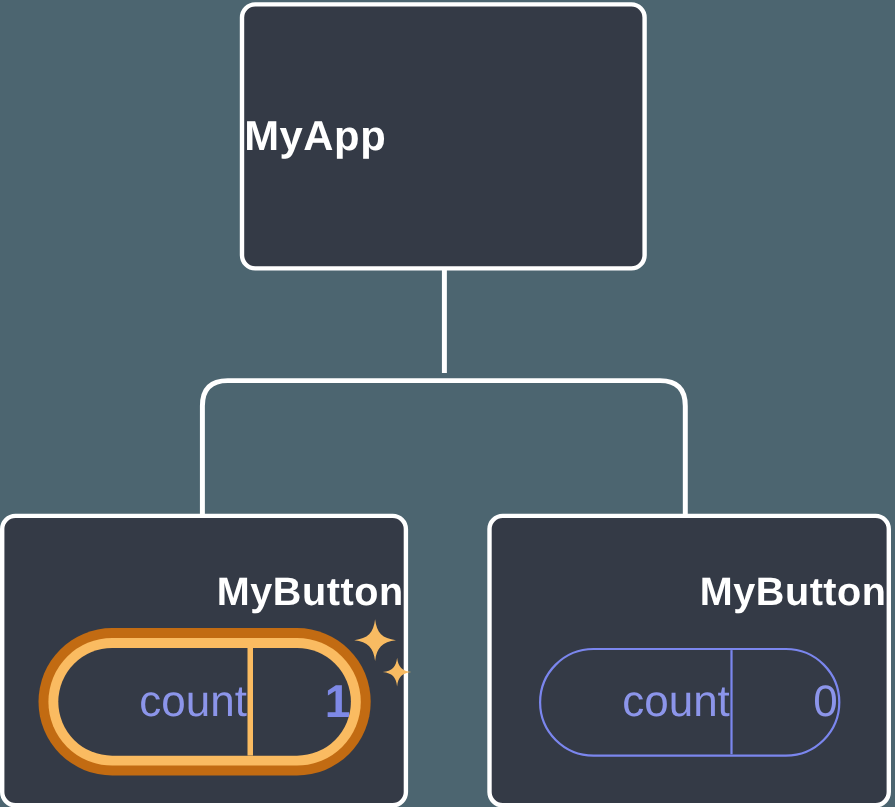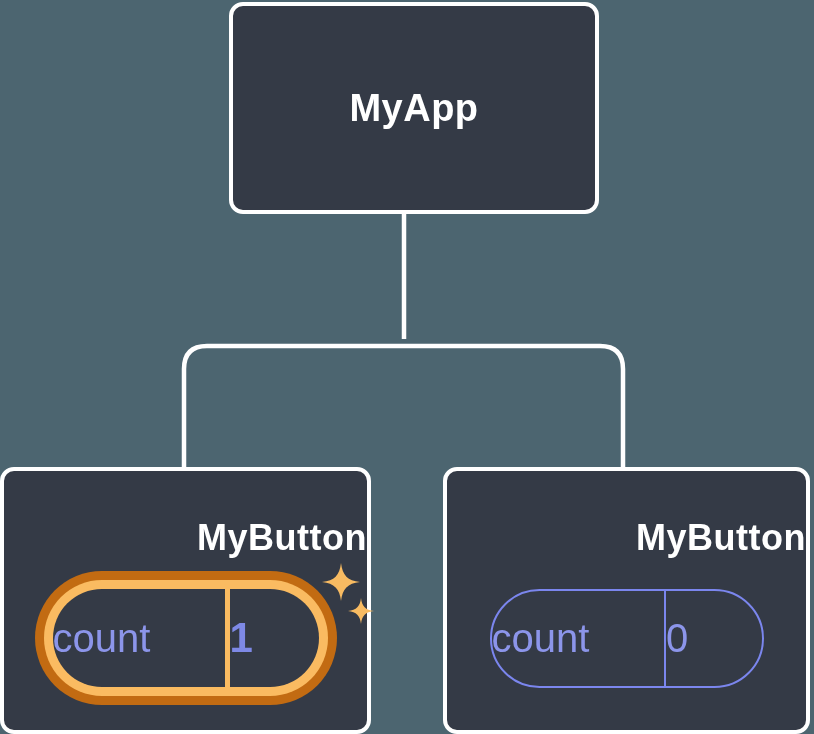--- a/index.html
+++ b/index.html
@@ -23,22 +23,22 @@
   .canvas{position:absolute;inset:0;}
   svg.connectors{position:absolute;inset:0;pointer-events:none;}
 
   .node{
     position:absolute;
     background:var(--node-fill);
     border:4px solid var(--line);
     border-radius:14px;
   }
   .node-root{
-    left:229px;top:2px;width:370px;height:212px;
-    display:flex;align-items:center;justify-content:center;
+    left:218px;top:2px;width:370px;height:244px;
+    display:flex;align-items:center;
   }
   .node-child-left{left:0px;top:467px;width:371px;height:267px;}
   .node-child-right{left:443px;top:467px;width:367px;height:267px;}
 
   .node-label{
     color:#FFFFFF;
     font-size:38px;
     font-weight:700;
     letter-spacing:0.5px;
   }
@@ -68,21 +68,21 @@
   }
   .pill-core{
     width:100%;height:100%;
     border-radius:49px;
     background:var(--node-fill);
     display:flex;
     align-items:stretch;
     overflow:hidden;
   }
   .pill-section{
-    display:flex;align-items:center;justify-content:flex-start;
+    display:flex;align-items:center;justify-content:flex-end;
   }
   .pill-section.key{width:172px;flex:none;}
   .pill-section.value{flex:1;}
   .divider-gold{width:5px;background:var(--gold);flex:none;}
 
   .state-key{
     color:var(--purple-text);
     font-size:40px;
   }
   .state-value-bold{

